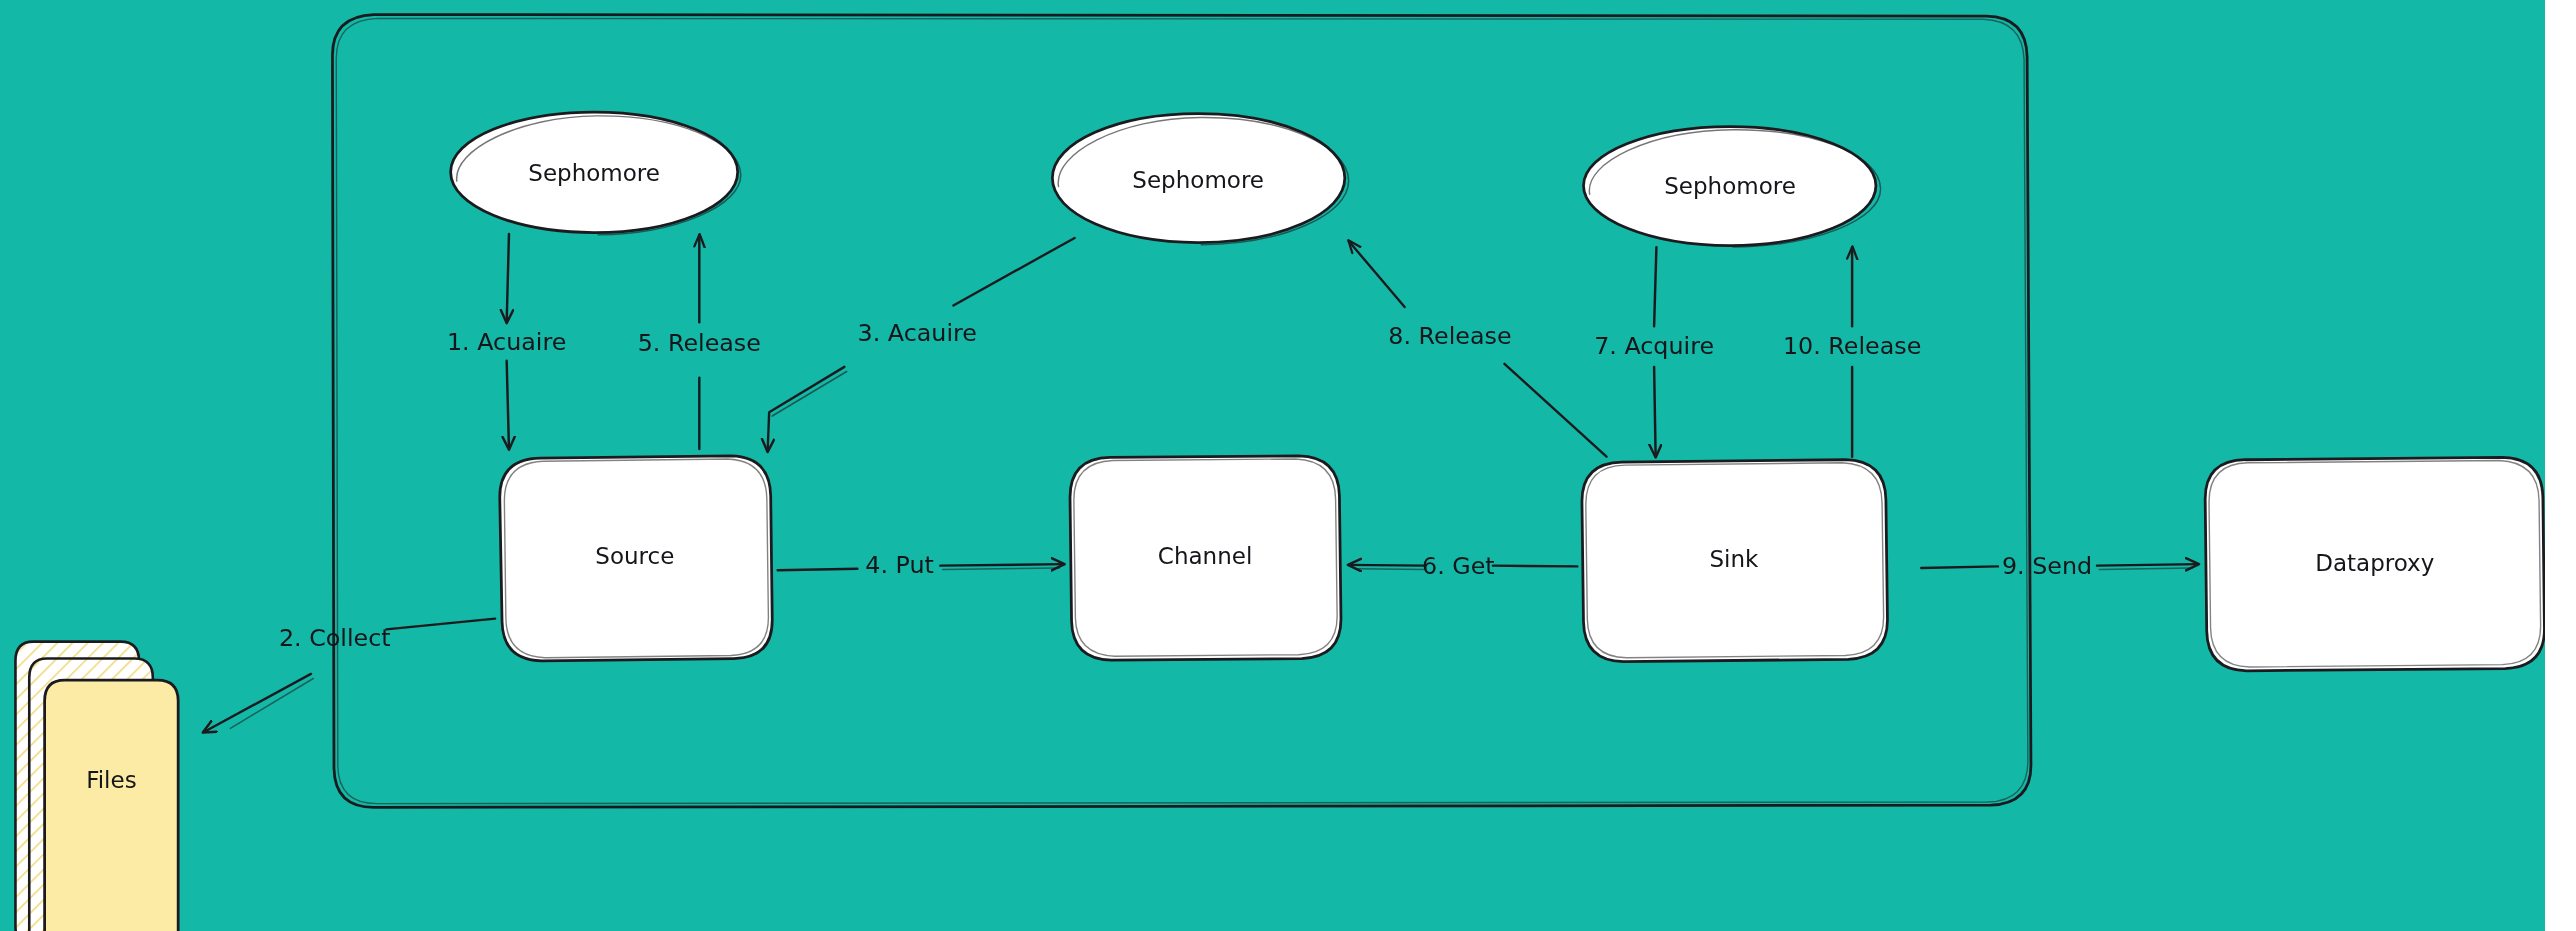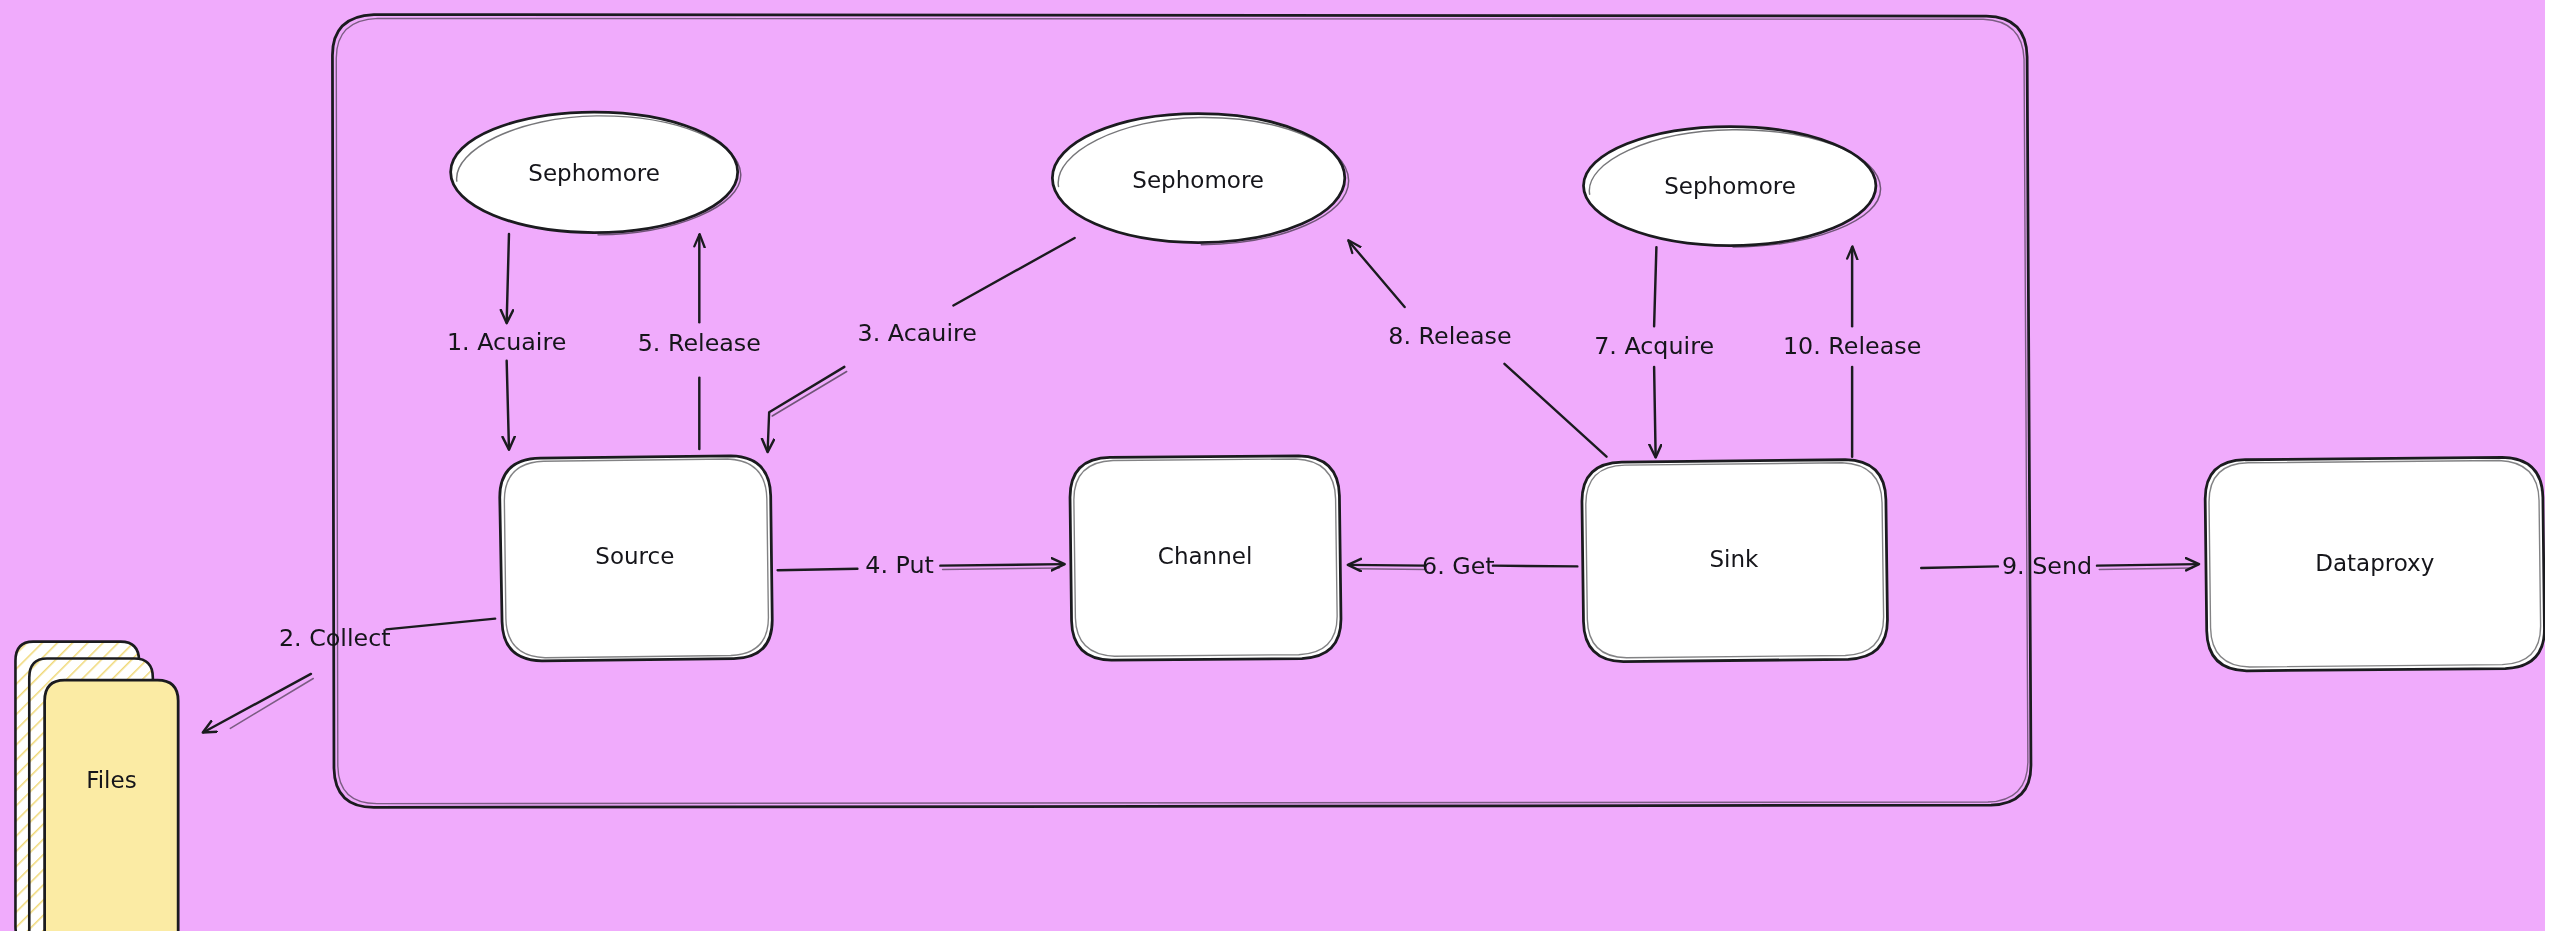--- a/index.html
+++ b/index.html
@@ -7,21 +7,21 @@
     padding: 0;
     background: #ffffff;
   }
   body {
     font-family: "DejaVu Sans", sans-serif;
   }
   #stage {
     position: relative;
     width: 2545px;
     height: 931px;
-    background: #f0abfc;
+    background: #14b8a6;
     overflow: hidden;
   }
   svg#diagram {
     position: absolute;
     top: 0;
     left: 0;
     width: 2576px;
     height: 931px;
   }
   .stroke {

